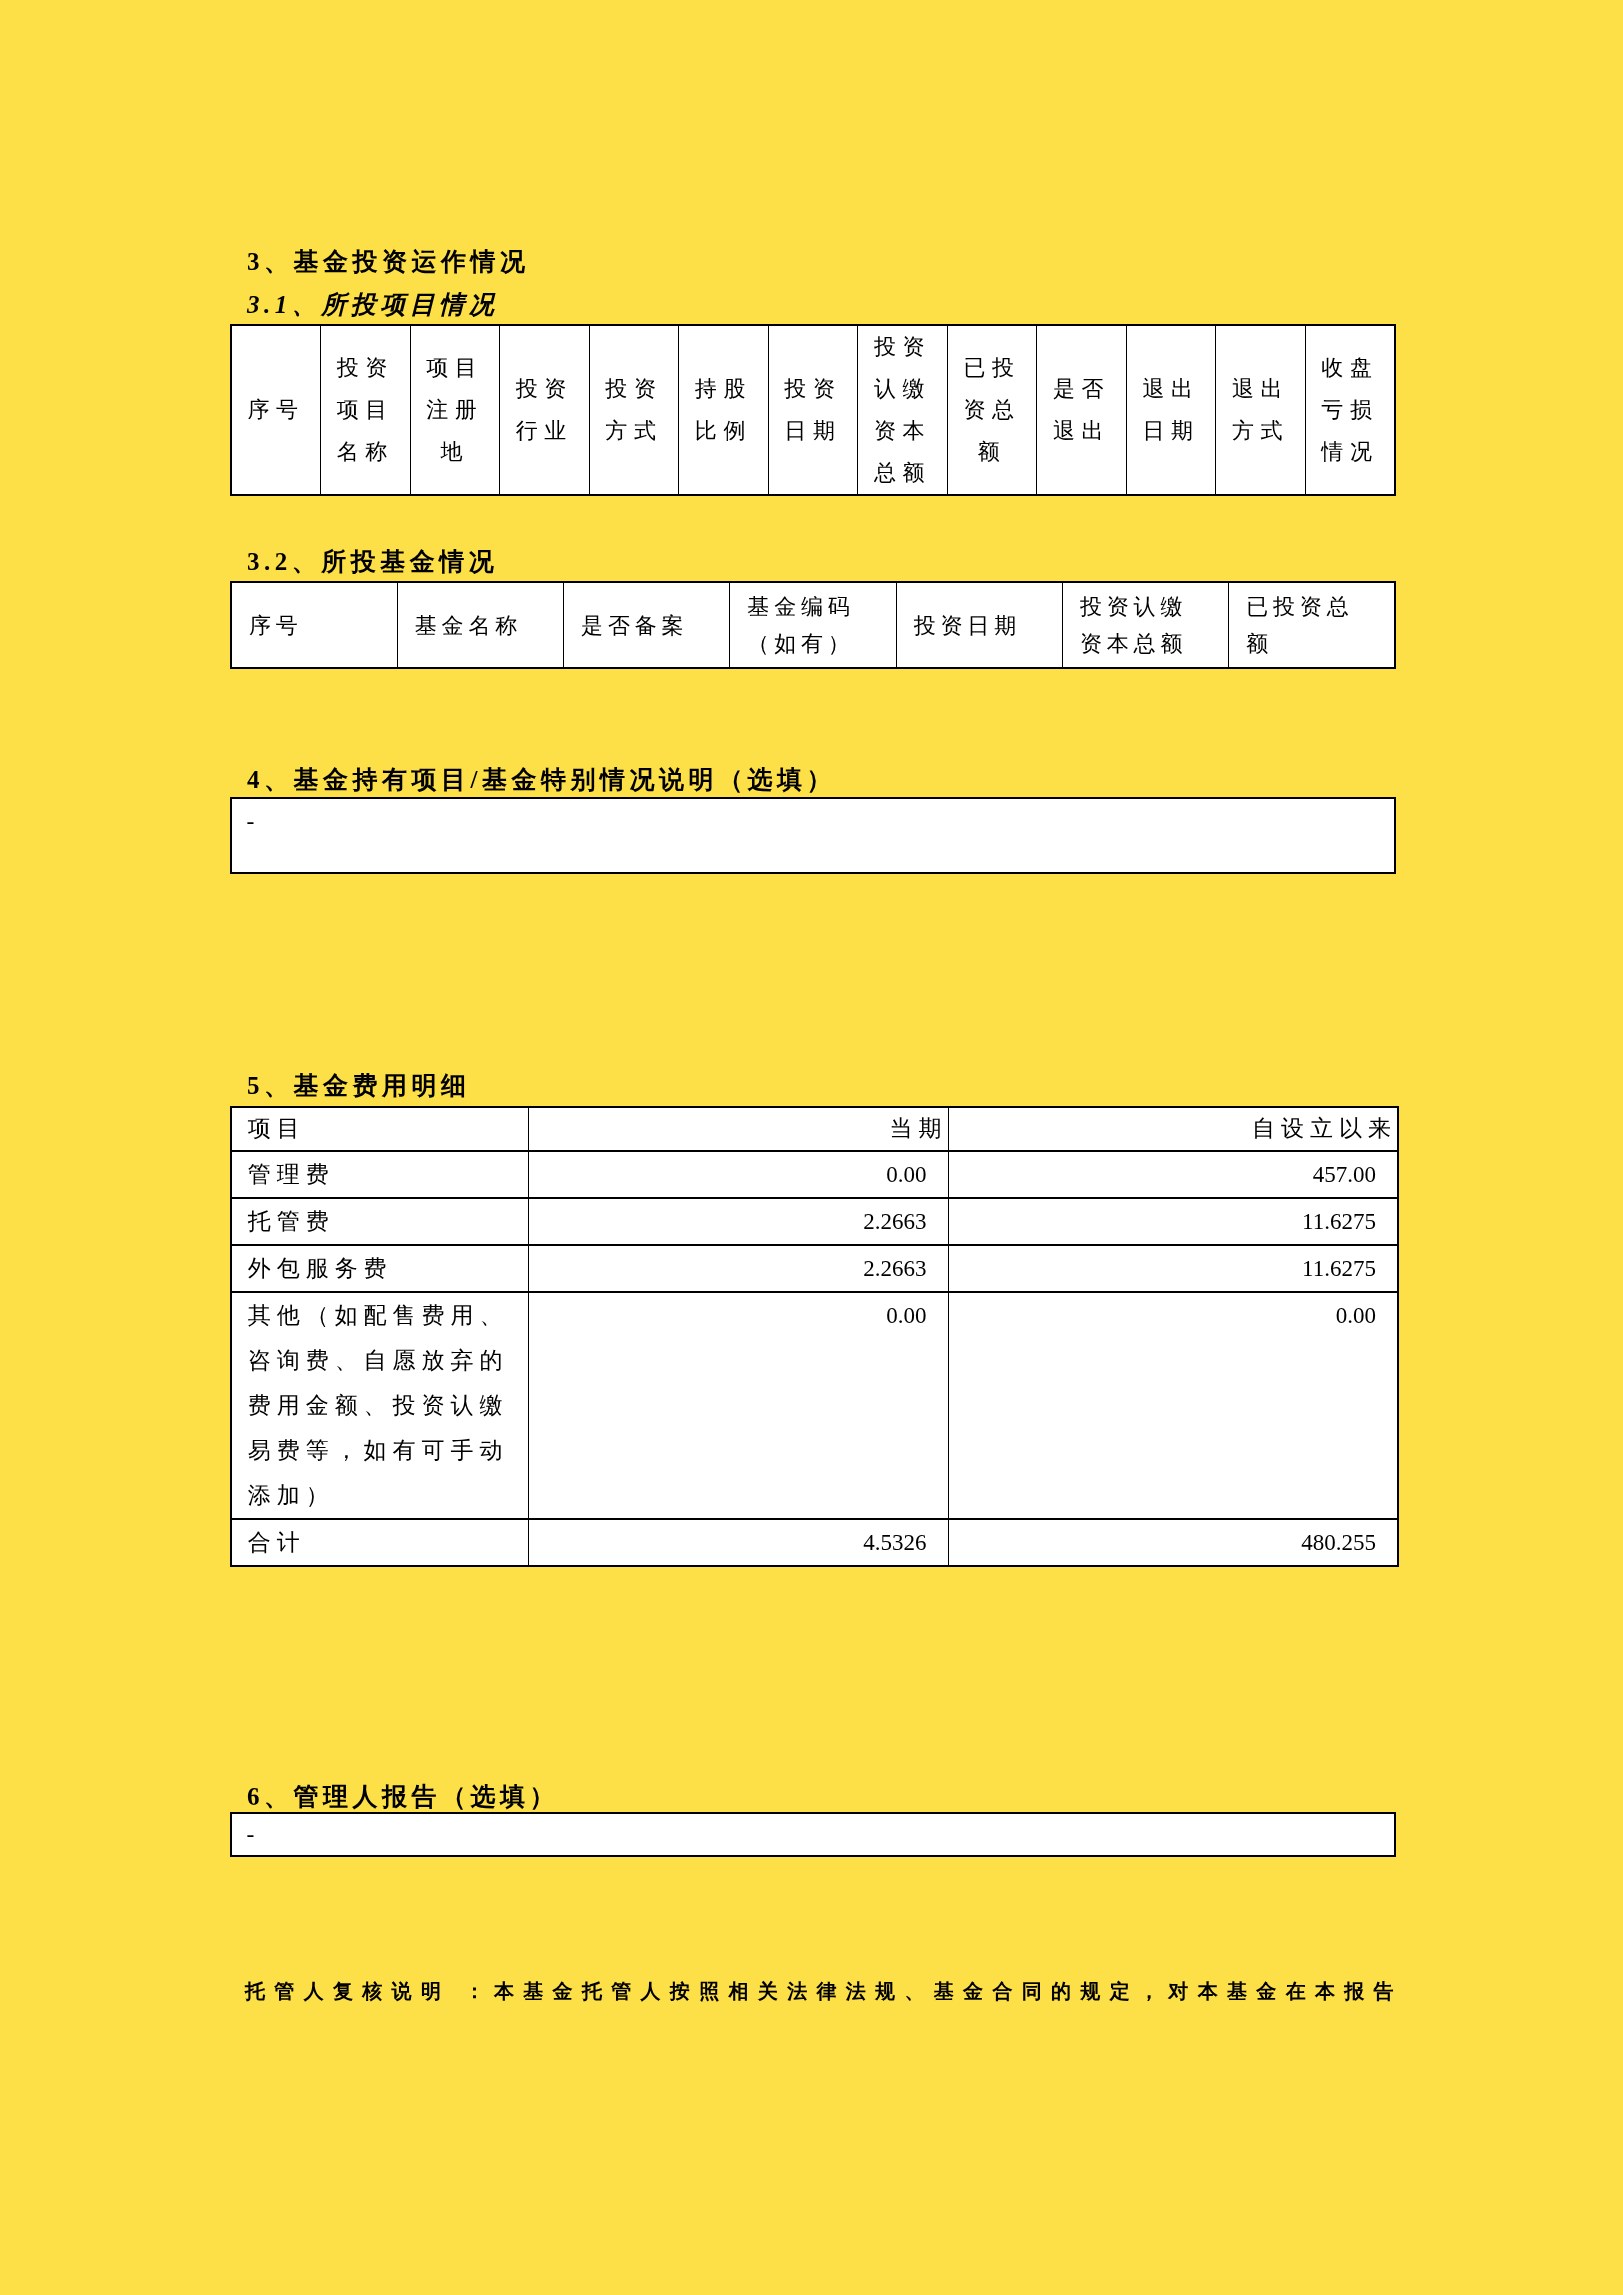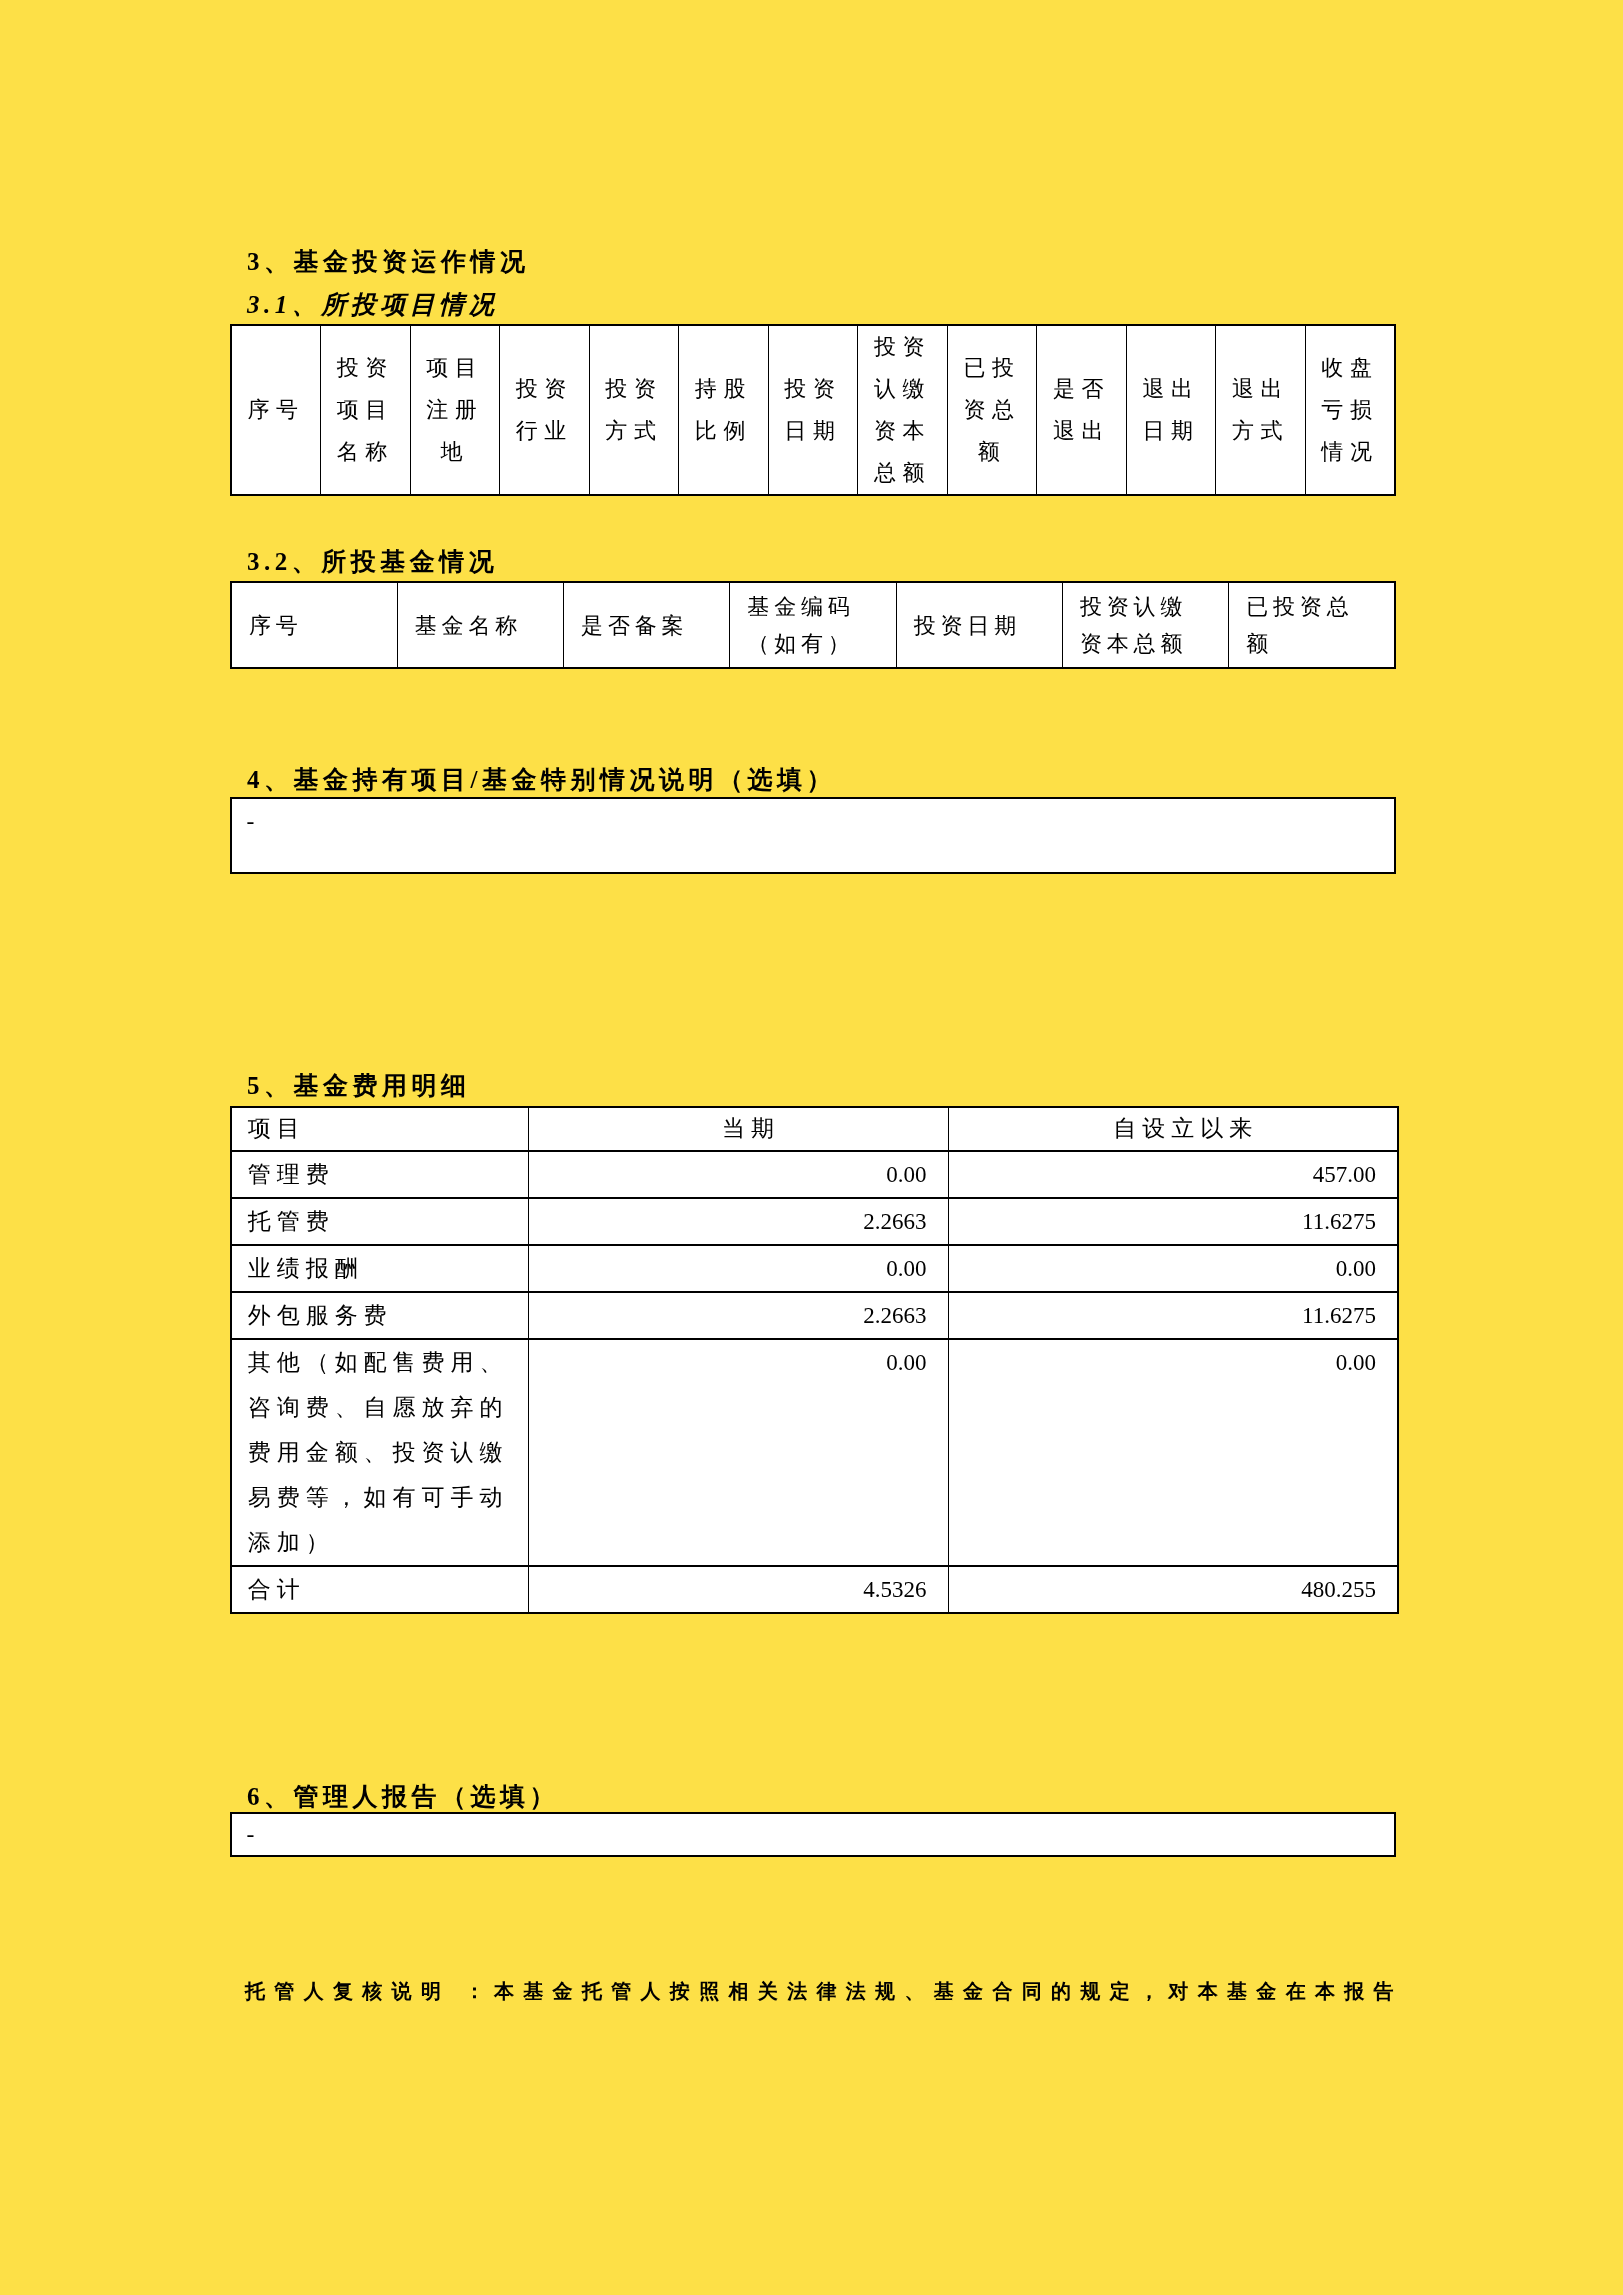--- a/index.html
+++ b/index.html
@@ -73,21 +73,21 @@
     white-space:pre-line;
   }
   .t5 .hdr-row .lbl, .t5 .hdr-row .val { line-height:42px; }
   .t5 .val {
     text-align:right;
     padding-right:21px;
     letter-spacing:normal;
     line-height:45px;
   }
   .t5 .val-hdr {
-    text-align:center;
+    text-align:right;
     padding-left:26px;
     letter-spacing:0.26em;
     line-height:42px;
   }
   .note-box {
     position:absolute;
     left:230px;
     width:1166px;
     border:2px solid #000;
     box-sizing:border-box;
@@ -197,25 +197,20 @@
       <td class="lbl">管理费</td>
       <td class="val">0.00</td>
       <td class="val">457.00</td>
     </tr>
     <tr style="height:45px;">
       <td class="lbl">托管费</td>
       <td class="val">2.2663</td>
       <td class="val">11.6275</td>
     </tr>
     <tr style="height:45px;">
-      <td class="lbl">业绩报酬</td>
-      <td class="val">0.00</td>
-      <td class="val">0.00</td>
-    </tr>
-    <tr style="height:45px;">
       <td class="lbl">外包服务费</td>
       <td class="val">2.2663</td>
       <td class="val">11.6275</td>
     </tr>
     <tr style="height:223px;">
       <td class="lbl">其他（如配售费用、
 咨询费、自愿放弃的
 费用金额、投资认缴
 易费等，如有可手动
 添加）</td>

